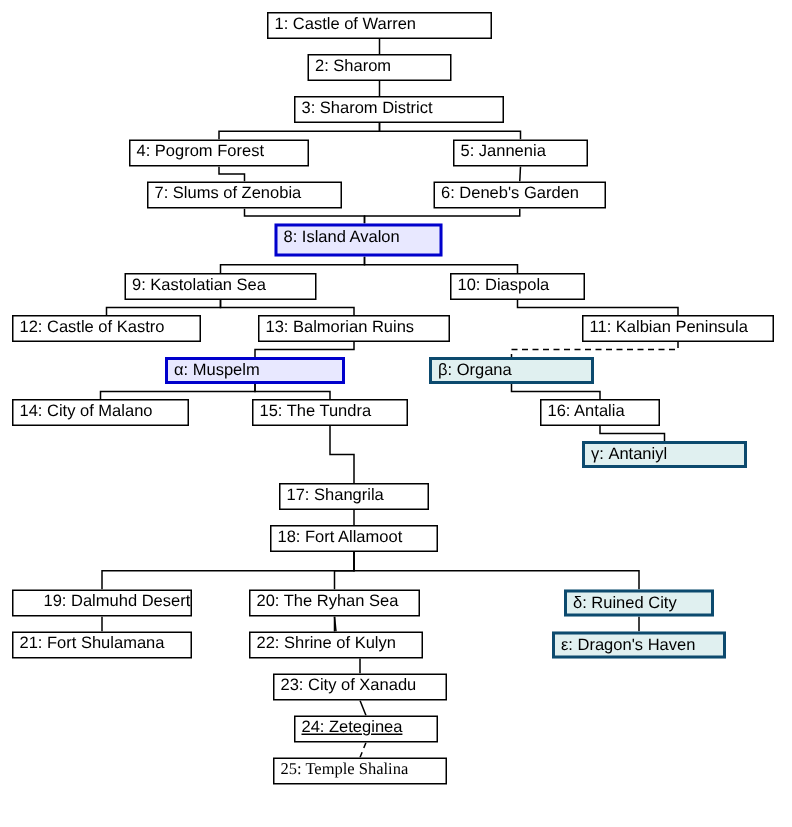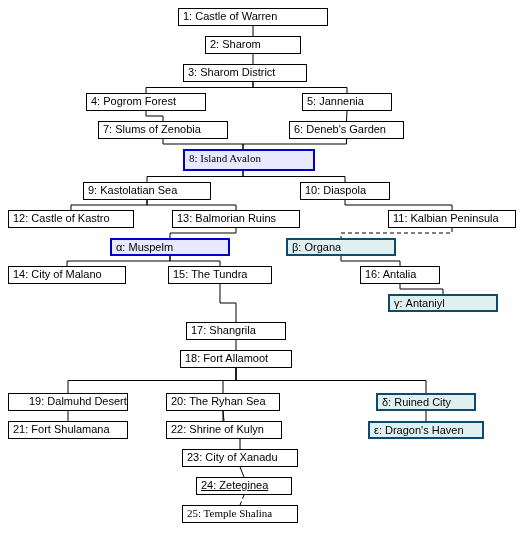--- a/index.html
+++ b/index.html
@@ -80,26 +80,26 @@
       <line x1="426" y1="411" x2="426" y2="421"></line>
       <line x1="68" y1="411" x2="68" y2="421"></line>
       <line x1="223" y1="411" x2="224" y2="421"></line>
       <polyline points="223,411 223,430 240,430 240,449" fill="none" stroke="#000" stroke-width="1"></polyline>
       <line x1="240" y1="467" x2="244" y2="477"></line>
       <line x1="244" y1="495" x2="240" y2="505" class="dashed"></line>
     </svg>
   <div id="nodes-container">
       <div class="node" style="left: 178px; top: 8px; width: 150px; height: 18px;">1: Castle of Warren</div>
       <div class="node" style="left: 205px; top: 36px; width: 96px; height: 18px;">2: Sharom</div>
-      <div class="node" style="left: 183px; top: 64px; width: 124px; height: 18px;">3: Sharom District</div>
+      <div class="node" style="left: 196px; top: 64px; width: 140px; height: 18px;">3: Sharom District</div>
       <div class="node" style="left: 86px; top: 93px; width: 120px; height: 18px;">4: Pogrom Forest</div>
       <div class="node" style="left: 302px; top: 93px; width: 90px; height: 18px;">5: Jannenia</div>
       <div class="node" style="left: 289px; top: 121px; width: 115px; height: 18px;">6: Deneb's Garden</div>
       <div class="node" style="left: 98px; top: 121px; width: 130px; height: 18px;">7: Slums of Zenobia</div>
-      <div class="node highlight-blue" style="left: 183px; top: 149px; width: 132px; height: 22px; font-family: Liberation Serif, serif;">8: Island Avalon</div>
+      <div class="node highlight-blue" style="left: 183px; top: 149px; width: 112px; height: 22px;">8: Island Avalon</div>
       <div class="node" style="left: 83px; top: 182px; width: 128px; height: 18px;">9: Kastolatian Sea</div>
       <div class="node" style="left: 300px; top: 182px; width: 90px; height: 18px;">10: Diaspola</div>
       <div class="node" style="left: 388px; top: 210px; width: 128px; height: 18px;">11: Kalbian Peninsula</div>
       <div class="node" style="left: 8px; top: 210px; width: 126px; height: 18px;">12: Castle of Kastro</div>
       <div class="node" style="left: 172px; top: 210px; width: 128px; height: 18px;">13: Balmorian Ruins</div>
       <div class="node highlight-blue" style="left: 110px; top: 238px; width: 120px; height: 18px;">α: Muspelm</div>
       <div class="node highlight-teal" style="left: 286px; top: 238px; width: 110px; height: 18px;">β: Organa</div>
       <div class="node" style="left: 8px; top: 266px; width: 118px; height: 18px;">14: City of Malano</div>
       <div class="node" style="left: 168px; top: 266px; width: 104px; height: 18px;">15: The Tundra</div>
       <div class="node" style="left: 360px; top: 266px; width: 80px; height: 18px;">16: Antalia</div>

